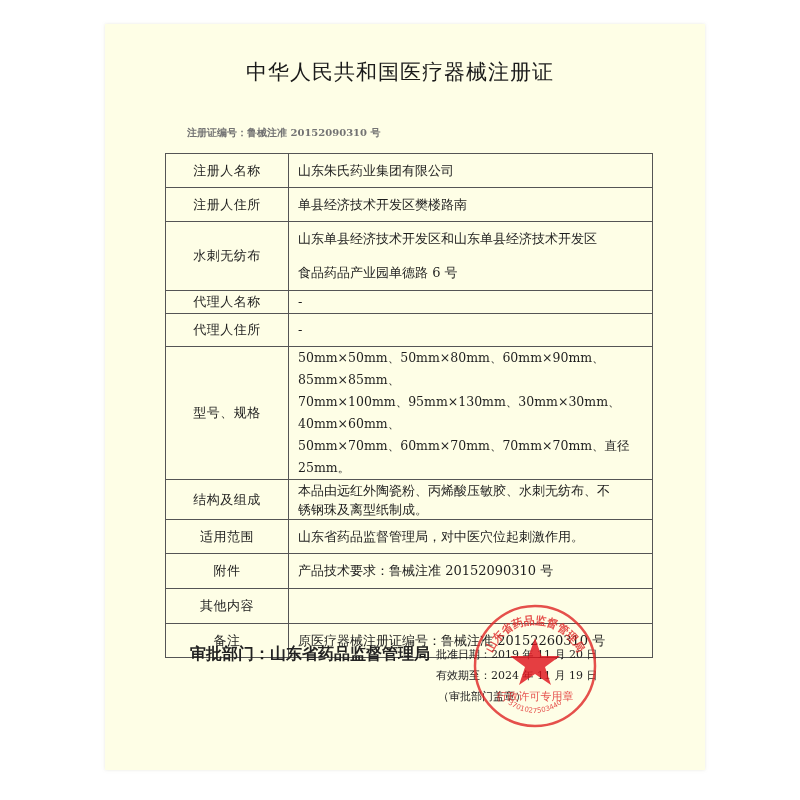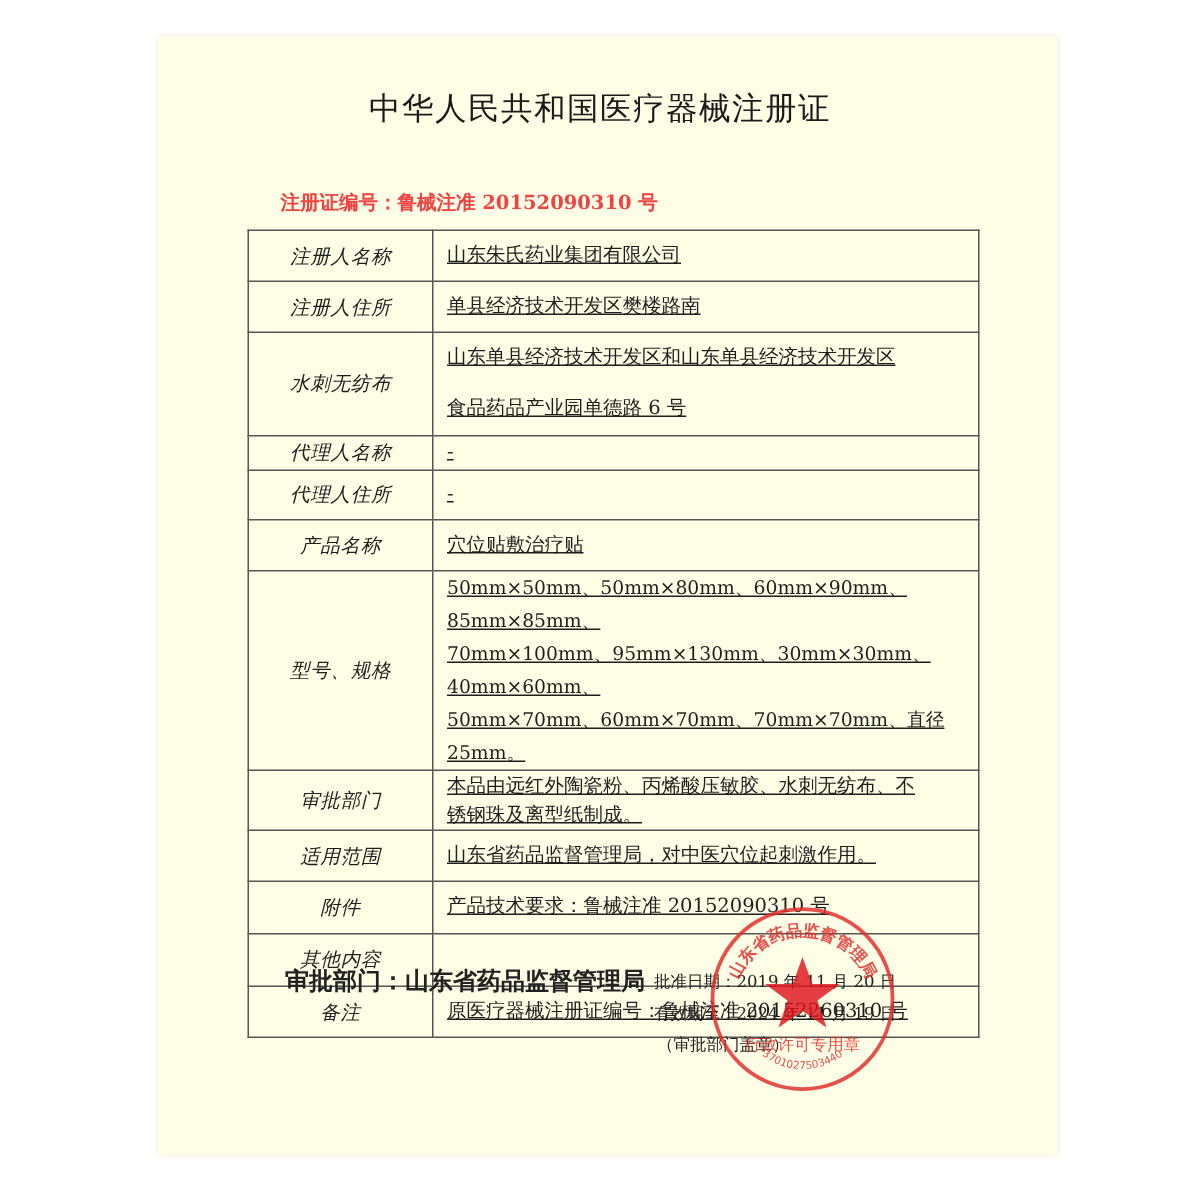--- a/index.html
+++ b/index.html
@@ -31,48 +31,46 @@
       width: 800px;
       text-align: center;
       font-size: 21px;
       letter-spacing: 1px;
       color: #1a1a1a;
     }
     .reg-no {
       position: absolute;
       left: 187px;
       top: 126px;
-      font-size: 13px;
+      font-size: 10px;
       font-weight: bold;
-      color: #ef4444;
+      color: #737373;
     }
     table.cert {
       position: absolute;
       left: 165px;
       top: 153px;
       width: 488px;
       border-collapse: collapse;
       font-size: 13px;
     }
     table.cert td {
       border: 1.5px solid #555;
       padding: 0;
       vertical-align: middle;
     }
     table.cert td.label {
       width: 122px;
       text-align: center;
       letter-spacing: 0.5px;
-      font-style: italic;
     }
     table.cert td.value {
       padding-left: 9px;
       padding-right: 6px;
       line-height: 22px;
-      text-decoration: underline;
     }
     table.cert td.value.tall {
       line-height: 34px;
     }
     table.cert td.value.spec {
       font-size: 12.5px;
       line-height: 22px;
       margin-left: 21px;
     }
     .footer-left {
@@ -131,34 +129,30 @@
     </td>
   </tr>
   <tr style="height:15px">
     <td class="label">代理人名称</td>
     <td class="value">-</td>
   </tr>
   <tr style="height:33px">
     <td class="label">代理人住所</td>
     <td class="value">-</td>
   </tr>
-  <tr style="height:34px">
-    <td class="label">产品名称</td>
-    <td class="value">穴位贴敷治疗贴</td>
-  </tr>
   <tr style="height:70px">
     <td class="label">型号、规格</td>
     <td class="value spec">
       <div>50mm×50mm、50mm×80mm、60mm×90mm、85mm×85mm、</div>
       <div>70mm×100mm、95mm×130mm、30mm×30mm、40mm×60mm、</div>
       <div>50mm×70mm、60mm×70mm、70mm×70mm、直径 25mm。</div>
     </td>
   </tr>
   <tr style="height:40px">
-    <td class="label">审批部门</td>
+    <td class="label">结构及组成</td>
     <td class="value" style="line-height:19px">
       <div>本品由远红外陶瓷粉、丙烯酸压敏胶、水刺无纺布、不</div>
       <div>锈钢珠及离型纸制成。</div>
     </td>
   </tr>
   <tr style="height:34px">
     <td class="label">适用范围</td>
     <td class="value">山东省药品监督管理局，对中医穴位起刺激作用。</td>
   </tr>
   <tr style="height:35px">

